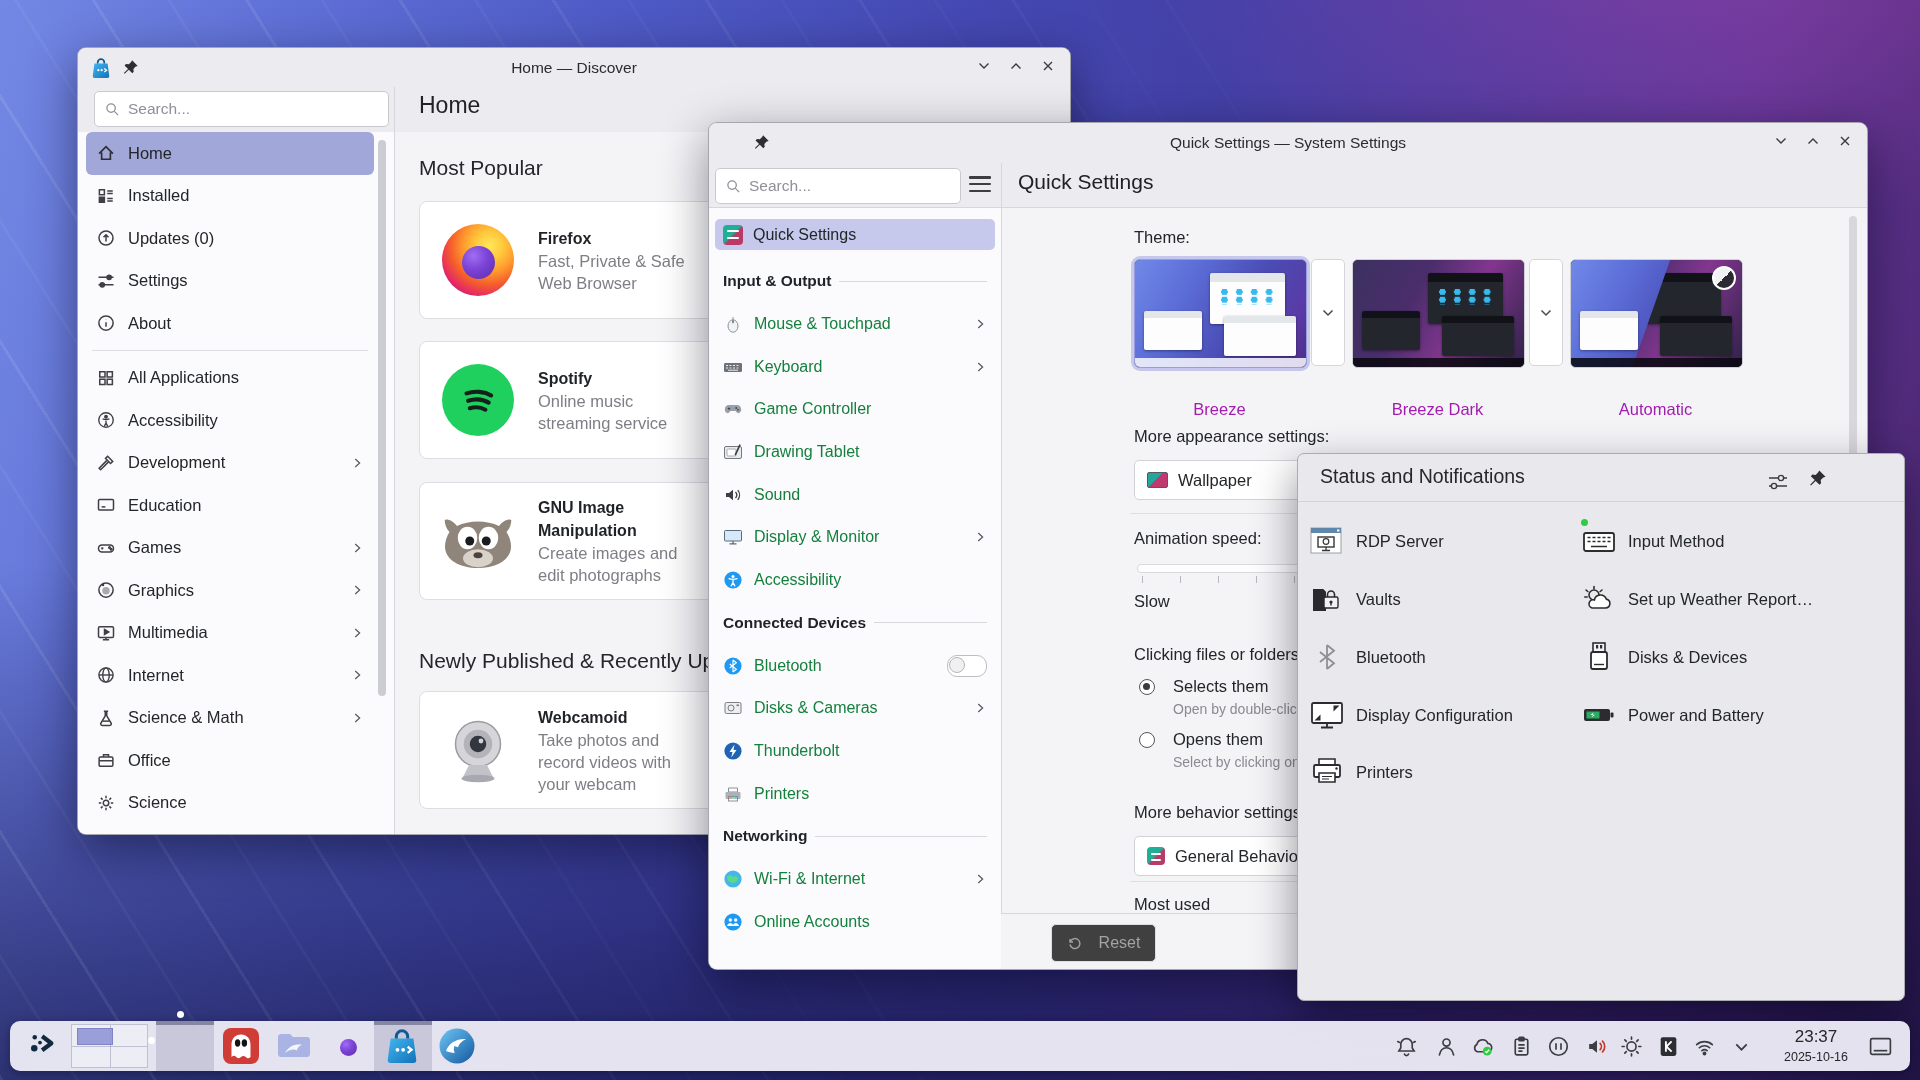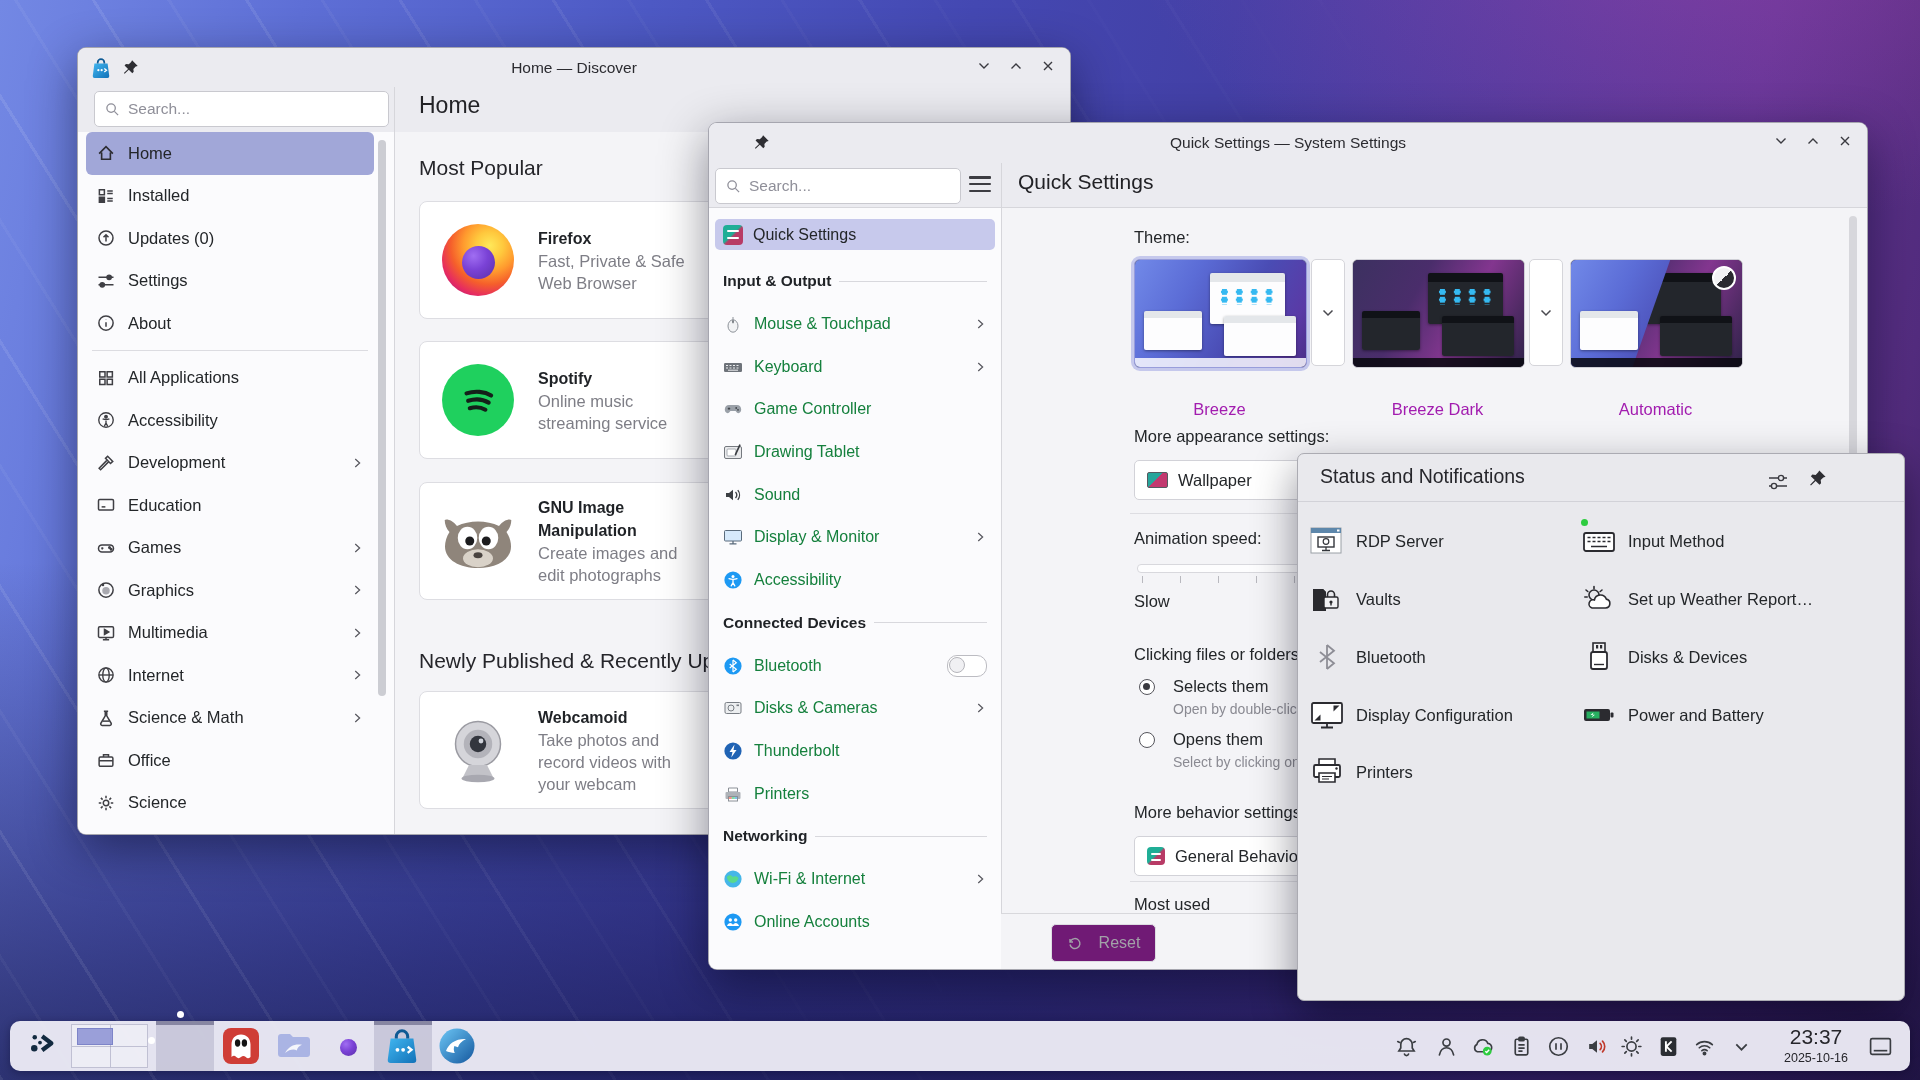--- a/index.html
+++ b/index.html
@@ -90,21 +90,21 @@
   .ssicon{width:21px;height:21px;border-radius:4px;background:#2f3237;position:relative;flex:0 0 auto;}
   .ssicon::before,.ssicon::after{content:"";position:absolute;left:4px;right:4px;height:2px;background:#fff;border-radius:1px;}
   .ssicon::before{top:6px;} .ssicon::after{top:12.5px;}
   .track{position:absolute;left:428px;top:441px;width:620px;height:7px;background:#fdfdfe;border:1px solid #d8d8dd;border-radius:4px;}
   .ticks{position:absolute;left:433px;top:453px;width:615px;height:7px;
          background:repeating-linear-gradient(90deg,#b9b9bf 0 1px,transparent 1px 38px);}
   .radio{width:16px;height:16px;border-radius:50%;border:1.5px solid #55555c;background:#fff;box-sizing:border-box;position:relative;flex:0 0 auto;}
   .radio.on::after{content:"";position:absolute;left:3px;top:3px;width:7px;height:7px;border-radius:50%;background:#3a3a40;}
   .rsub{position:absolute;font-size:14px;color:#8a8a92;}
   #s-foot{position:absolute;left:292px;right:0;top:790px;bottom:0;background:#f4f4f7;border-top:1px solid #d8d8dc;}
-  #resetbtn{position:absolute;left:50px;top:10px;width:103px;height:36px;background:#701a75;border:1px solid #dddde2;border-radius:5px;
+  #resetbtn{position:absolute;left:50px;top:10px;width:103px;height:36px;background:#404040;border:1px solid #dddde2;border-radius:5px;
             color:#a2a2a8;font-size:16px;display:flex;align-items:center;justify-content:center;gap:16px;}
   #s-scroll{position:absolute;right:10px;top:93px;width:8px;height:687px;background:#d7d7dc;border-radius:4px;}
   
   #popup{position:absolute;left:1297px;top:453px;width:608px;height:548px;background:#e9e9ed;border:1px solid #ababb2;
          border-radius:7px;box-shadow:0 16px 44px rgba(0,0,20,.45);z-index:40;box-sizing:border-box;}
   #popup .ptitle{position:absolute;left:22px;top:11px;font-size:19.5px;color:#26262b;}
   #popup .phr{position:absolute;left:0;right:0;top:47px;height:1px;background:#d2d2d8;}
   .pitem{position:absolute;display:flex;align-items:center;gap:12px;font-size:16.5px;color:#232629;}
   .pic{width:34px;height:34px;flex:0 0 auto;position:relative;}
   .gdot{position:absolute;left:-1px;top:-5px;width:7px;height:7px;border-radius:50%;background:#2ecc40;}
@@ -122,21 +122,21 @@
   .dark-sq{border-radius:8px;background:#2e3136;position:relative;}
   .dark-sq::before,.dark-sq::after{content:"";position:absolute;left:8px;right:8px;height:3px;background:#fff;border-radius:1.5px;}
   .dark-sq::before{top:12px;} .dark-sq::after{top:23px;}
   .dot1{position:absolute;width:7px;height:7px;border-radius:50%;background:#fff;top:10px;right:11px;}
   .dot2{position:absolute;width:7px;height:7px;border-radius:50%;background:#fff;bottom:9px;left:11px;}
   .ffsmall{border-radius:50%;background:radial-gradient(circle at 66% 30%, #ffe95a 0%, #ffc83d 20%, #ff9a2e 38%, #f55f2b 56%, #e52a62 74%, #a81e7c 90%, #7a1a6e 100%);position:relative;}
   .ffsmall::after{content:"";position:absolute;left:11px;top:12px;width:17px;height:17px;border-radius:50%;
                   background:radial-gradient(circle at 35% 30%, #a06ef2 0%, #7a42d6 45%, #5b2fa8 100%);}
   .tray{position:absolute;top:13px;width:25px;height:25px;}
   #clock{position:absolute;left:1760px;top:6px;width:92px;text-align:center;color:#26262b;}
-  #clock .t{font-size:21px;line-height:20px;}
+  #clock .t{font-size:17px;line-height:20px;}
   #clock .d{font-size:12.5px;line-height:16px;}
 </style>
 </head>
 <body>
 
 <svg width="0" height="0" style="position:absolute">
   <defs>
     <linearGradient id="bagg" x1="0" y1="0" x2="1" y2="1">
       <stop offset="0" stop-color="#41b6f0"></stop>
         <stop offset="1" stop-color="#1272b8"></stop>

